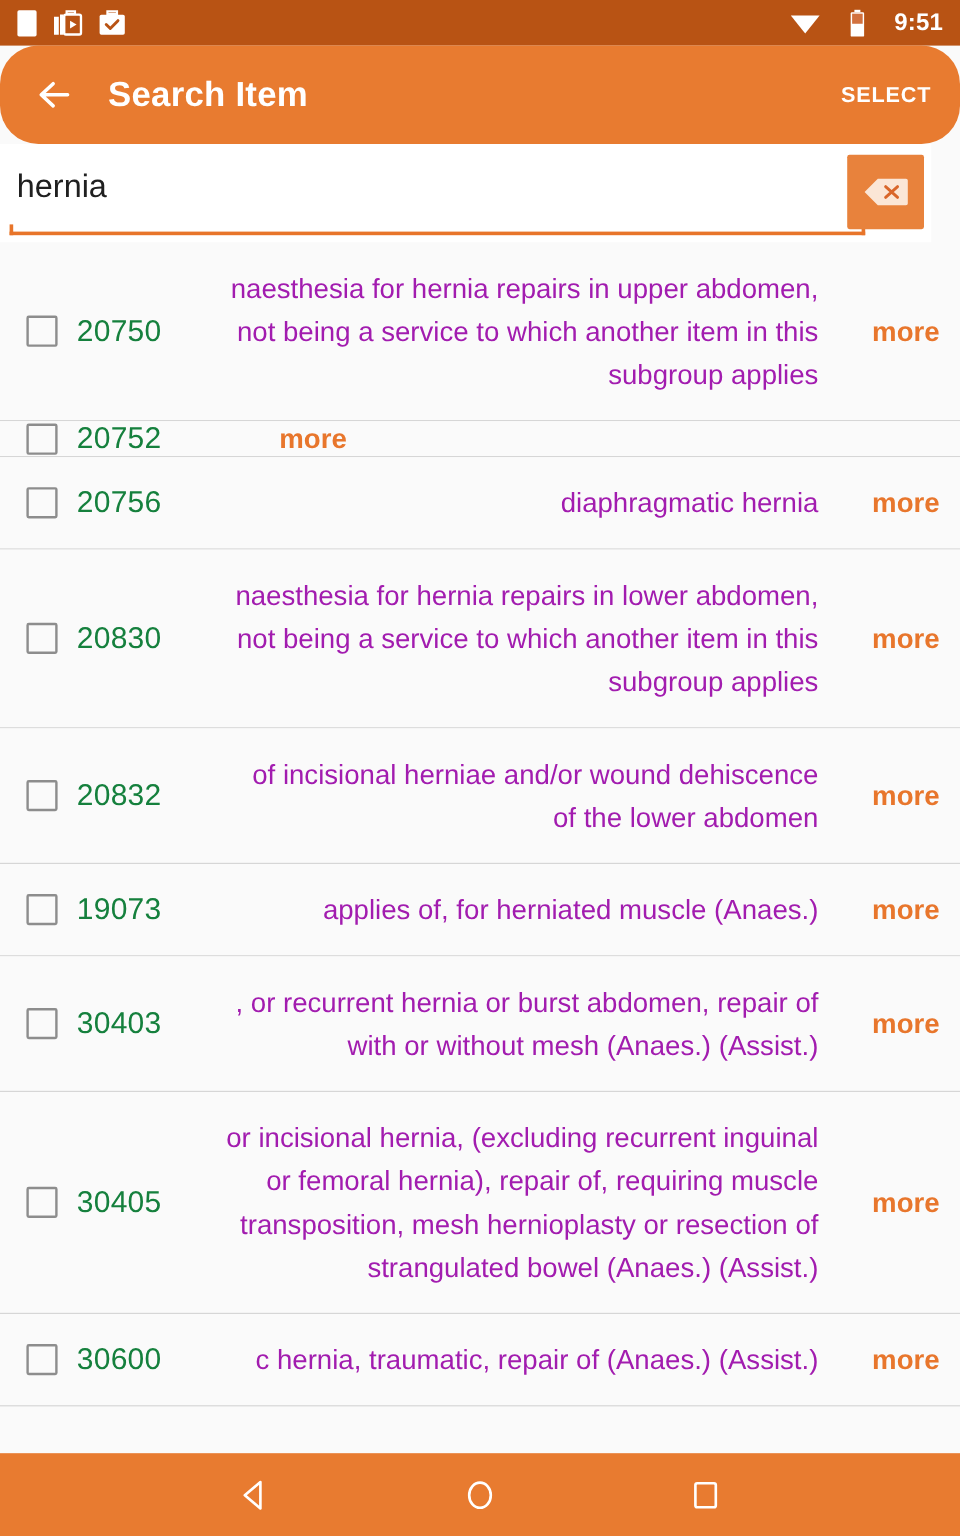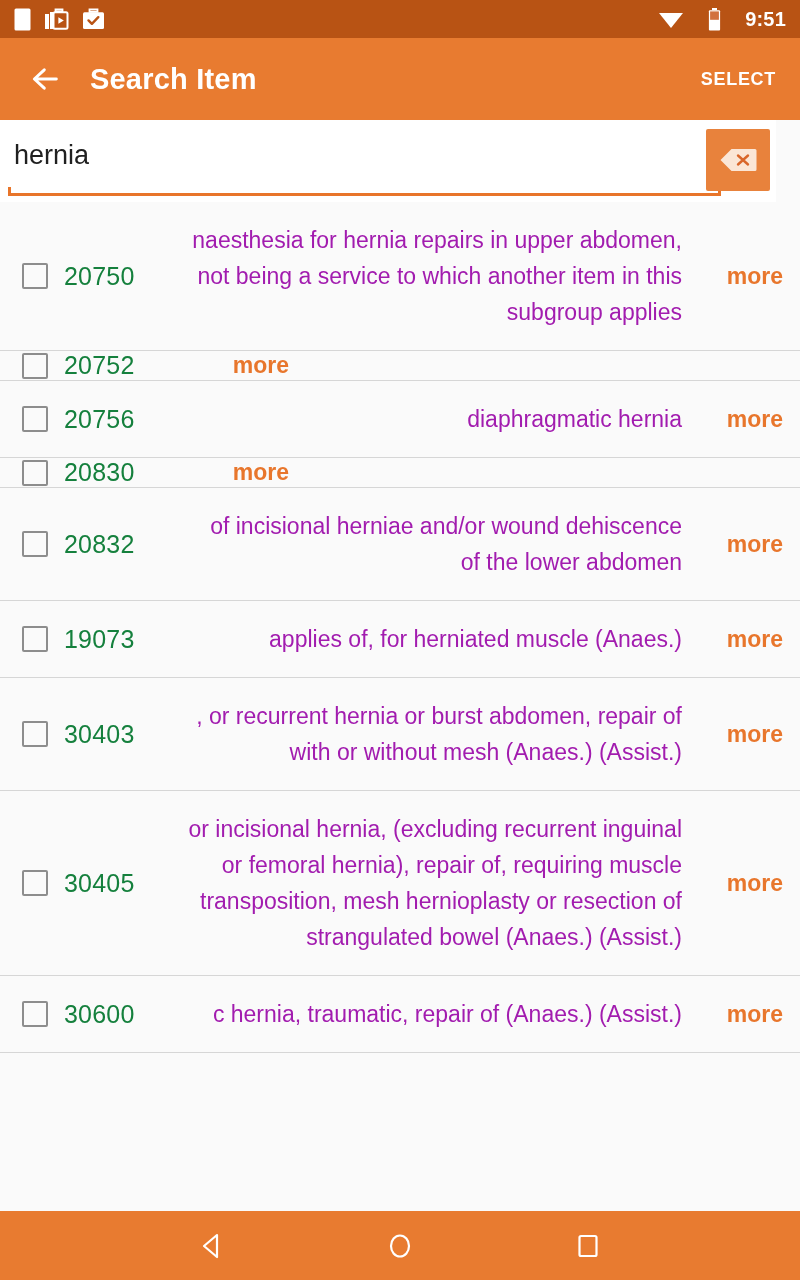--- a/index.html
+++ b/index.html
@@ -59,20 +59,21 @@
   .toolbar {
     position: absolute;
     top: 38px; left: 0;
     width: 800px;
     height: 82px;
     background: #e87b30;
     display: flex;
     align-items: center;
     box-sizing: border-box;
     padding: 0 18px 0 28px;
+    border-radius: 32px;
   }
   .back-arrow {
     width: 34px;
     height: 34px;
     flex: 0 0 auto;
     cursor: pointer;
   }
   .toolbar-title {
     color: #ffffff;
     font-size: 29px;
@@ -301,20 +302,21 @@
       </div>
       <div class="list-row">
         <div class="row-checkbox"></div>
         <div class="row-code">20756</div>
         <div class="row-desc">diaphragmatic hernia</div>
         <div class="row-more">more</div>
       </div>
       <div class="list-row">
         <div class="row-checkbox"></div>
         <div class="row-code">20830</div>
+        <div class="row-desc">naesthesia for hernia repairs in lower abdomen, not being a service to which another item in this subgroup applies</div>
         <div class="row-more">more</div>
       </div>
       <div class="list-row">
         <div class="row-checkbox"></div>
         <div class="row-code">20832</div>
         <div class="row-desc">of incisional herniae and/or wound dehiscence of the lower abdomen</div>
         <div class="row-more">more</div>
       </div>
       <div class="list-row">
         <div class="row-checkbox"></div>

